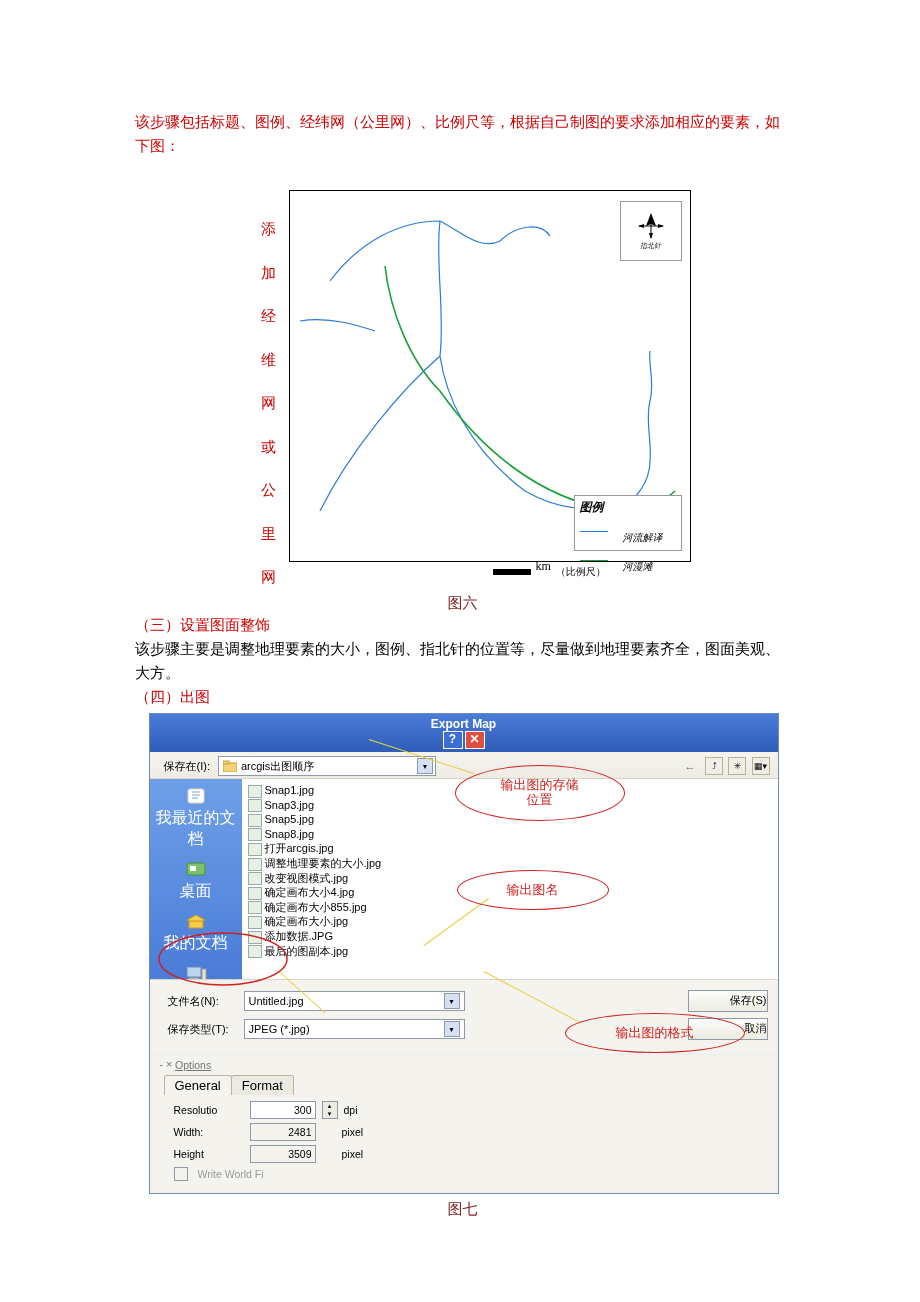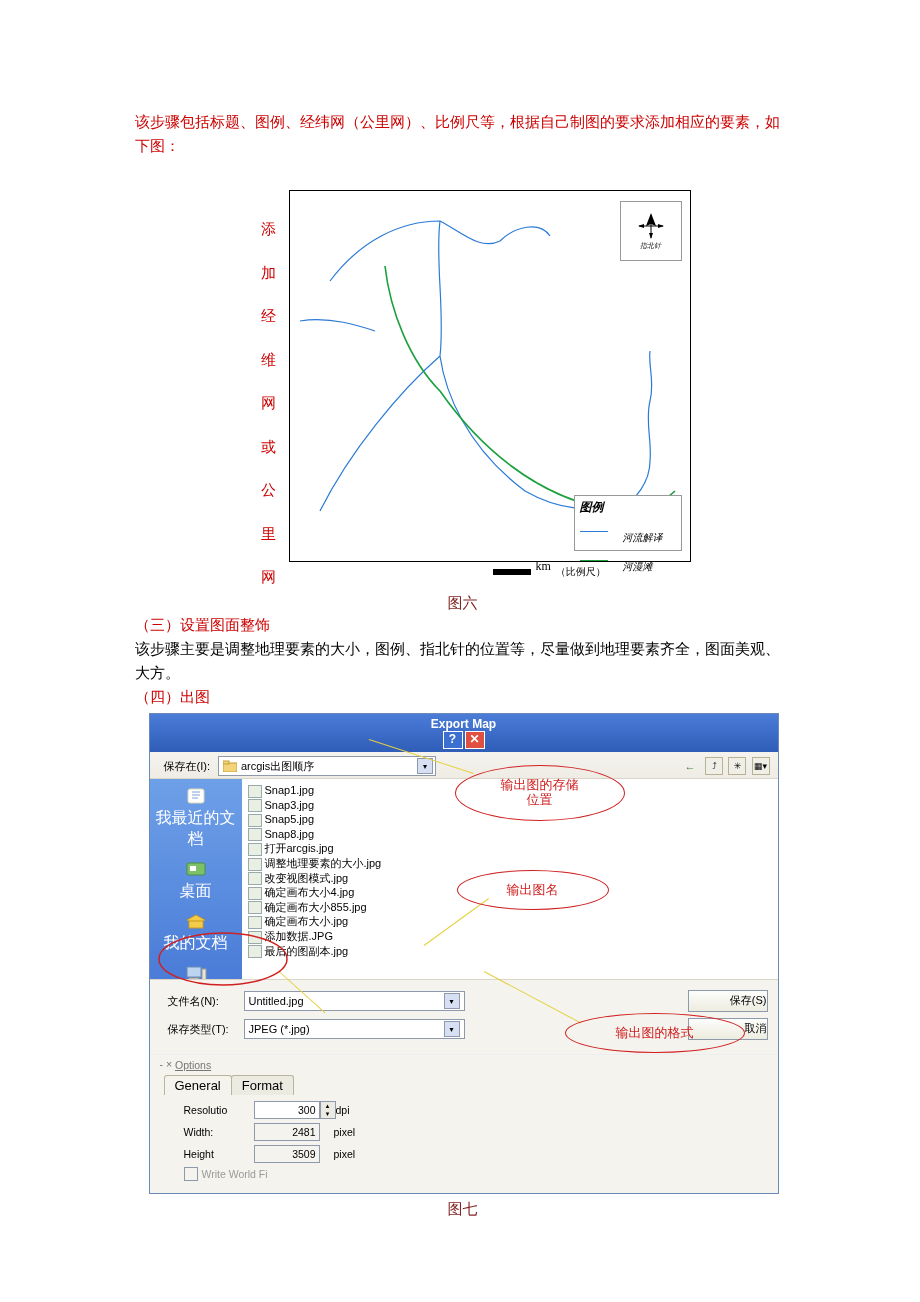--- a/index.html
+++ b/index.html
@@ -150,21 +150,21 @@
     position: relative;
   }
   .opts-head { color:#777; font-size:10.5px; margin-bottom:4px;}
   .tabs { display:flex; gap:0; margin-bottom:6px; margin-left:4px;}
   .tab {
     border:1px solid #b9b49d; border-bottom:none;
     padding:2px 10px; background:#f4f3ee; font-size:13px;
     border-radius:3px 3px 0 0;
   }
   .tab + .tab { margin-left:-1px; background:#ecebe2;}
-  .opt-row { display:flex; align-items:center; margin:2px 0 4px 24px; font-size:10.5px;}
+  .opt-row { display:flex; align-items:center; gap:6px; margin:2px 0 4px 14px; font-size:10.5px;}
   .opt-row .l { width:70px;}
   .numf {
     width:58px; border:1px solid #8e9aab; background:#fff; height:16px; padding:0 3px;
     display:flex; align-items:center; justify-content:flex-end;
   }
   .spin { width:14px; height:16px; border:1px solid #8e9aab; background:#ecebe2; font-size:7px; display:flex; flex-direction:column;}
   .spin span{flex:1; text-align:center;}
   .cb { width:12px; height:12px; border:1px solid #8e9aab; display:inline-block; margin-right:4px; vertical-align:middle;}
   .grey { color:#9a9a9a;}
 

